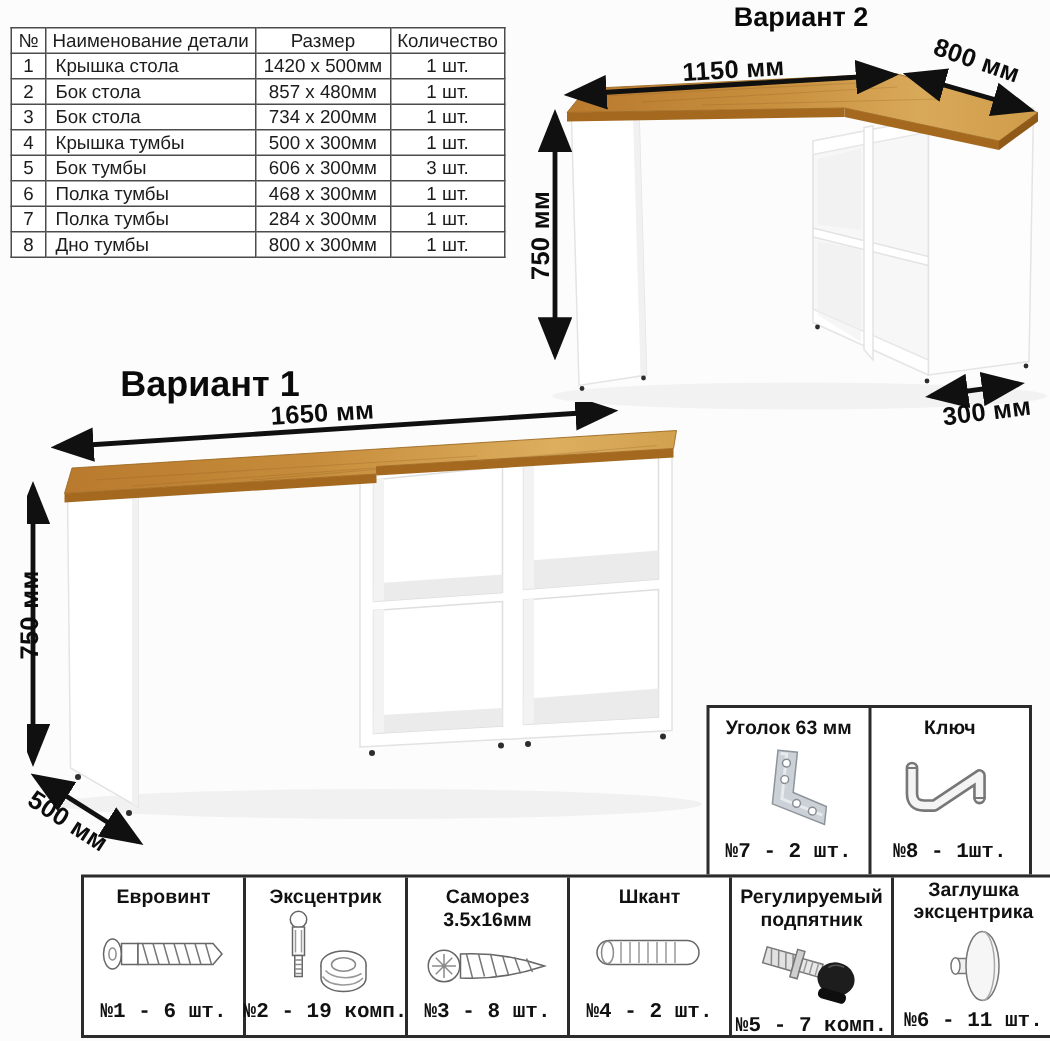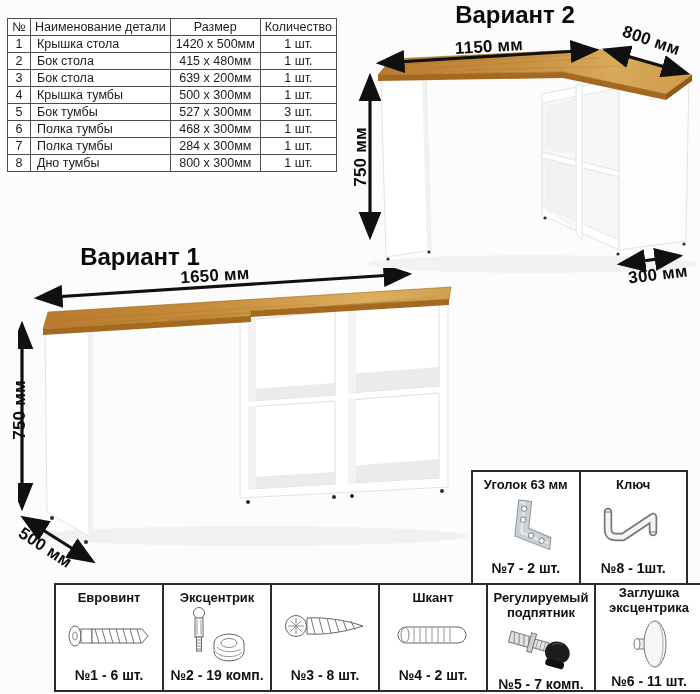--- a/index.html
+++ b/index.html
@@ -22,21 +22,21 @@
   
   .hwband{position:absolute;left:38px;top:583px;width:650px;height:109px;display:flex;
           border:2px solid #2b2b2b;background:#fff;box-sizing:border-box;margin-left:16px;}
   .cornerboxes{position:absolute;left:471px;top:470px;width:217px;height:115px;display:flex;
           border:2px solid #2b2b2b;background:#fff;box-sizing:border-box;}
   .hwcell{flex:1 1 0;display:flex;flex-direction:column;align-items:center;
           border-right:2px solid #2b2b2b;box-sizing:border-box;min-width:0;}
   .hwcell:last-child{border-right:none;justify-content:center;}
   .hwname{font-weight:700;font-size:13px;line-height:15px;text-align:center;padding:5px 2px 0 2px;}
   .hwicon{flex:1;display:flex;align-items:center;justify-content:center;width:100%;}
-  .hwcount{font-weight:700;font-size:14px;padding-bottom:7px;white-space:nowrap;}
+  .hwcount{font-weight:700;font-size:14px;padding-bottom:7px;white-space:nowrap;font-family:Liberation Mono, monospace;}
 
   svg{display:block}
   .abs{position:absolute;}
 </style>
 </head>
 <body>
 
 <div class="page">
 
   <table class="parts">
@@ -57,39 +57,39 @@
     <tbody id="parts-body">
         <tr>
           <td>1</td>
           <td>Крышка стола</td>
           <td>1420 x 500мм</td>
           <td>1 шт.</td>
         </tr>
         <tr>
           <td>2</td>
           <td>Бок стола</td>
-          <td>415 x 480мм</td>
+          <td>857 x 480мм</td>
           <td>1 шт.</td>
         </tr>
         <tr>
           <td>3</td>
           <td>Бок стола</td>
-          <td>639 x 200мм</td>
+          <td>734 x 200мм</td>
           <td>1 шт.</td>
         </tr>
         <tr>
           <td>4</td>
           <td>Крышка тумбы</td>
           <td>500 x 300мм</td>
           <td>1 шт.</td>
         </tr>
         <tr>
           <td>5</td>
           <td>Бок тумбы</td>
-          <td>527 x 300мм</td>
+          <td>606 x 300мм</td>
           <td>3 шт.</td>
         </tr>
         <tr>
           <td>6</td>
           <td>Полка тумбы</td>
           <td>468 x 300мм</td>
           <td>1 шт.</td>
         </tr>
         <tr>
           <td>7</td>
@@ -99,21 +99,21 @@
         </tr>
         <tr>
           <td>8</td>
           <td>Дно тумбы</td>
           <td>800 x 300мм</td>
           <td>1 шт.</td>
         </tr>
       </tbody>
   </table>
 
-  <div class="vtitle" id="v2-title" style="left:430px;top:1px;width:170px;font-size:24px;">Вариант 2</div>
+  <div class="vtitle" id="v2-title" style="left:449px;top:1px;width:170px;font-size:18px;">Вариант 2</div>
 
   <svg class="abs" style="left:348px;top:28px" width="352" height="262" viewBox="0 0 352 262">
     <defs>
       <marker id="v2ah" viewBox="0 0 10 8" refX="8.5" refY="4" markerWidth="9" markerHeight="7.2" orient="auto-start-reverse">
           <path d="M0 0 L10 4 L0 8 z" fill="#101010"></path>
         </marker>
       <linearGradient id="v2wood" x1="0" y1="0" x2="1" y2="0">
         <stop offset="0" stop-color="#b97a2e"></stop>
           <stop offset="0.45" stop-color="#c8903f"></stop>
         <stop offset="0.75" stop-color="#d9a95a"></stop>
@@ -289,20 +289,21 @@
    <path d="M12.5 35 h5 m-5 3 h5 m-5 3 h5 m-5 3 h5" stroke="#888"></path>
    <ellipse cx="45" cy="38" rx="15" ry="9" fill="#fff" stroke="#666"></ellipse>
    <path d="M30 38 v9 a15 9 0 0 0 30 0 v-9" fill="#fff" stroke="#666"></path>
    <ellipse cx="45" cy="38" rx="8" ry="4.5" fill="none" stroke="#8a8a8a"></ellipse>
    <path d="M33 42 a15 9 0 0 0 24 2 M31 46 a15 9 0 0 0 27 1" stroke="#999" fill="none"></path>
  </svg>
         </div>
         <div class="hwcount">№2 - 19 комп.</div>
       </div>
       <div class="hwcell">
+        <div class="hwname">Саморез 3.5x16мм</div>
         <div class="hwicon">
           <svg width="84" height="36" viewBox="0 0 84 36">
    <circle cx="13" cy="18" r="10.5" fill="#fff" stroke="#666"></circle>
    <path d="M13 10 v16 M5 18 h16 M7.5 12.5 l11 11 M18.5 12.5 l-11 11" stroke="#8a8a8a" fill="none"></path>
    <path d="M24 10 C42 9 62 12 80 18 C62 24 42 27 24 26 Z" fill="#fff" stroke="#666"></path>
    <path d="M28 10 l4 16 m4 -16 l4 15 m4 -15 l4 15 m4 -14 l4 13 m4 -12 l4 11 m4 -10 l4 9" stroke="#777" fill="none"></path>
  </svg>
         </div>
         <div class="hwcount">№3 - 8 шт.</div>
       </div>

